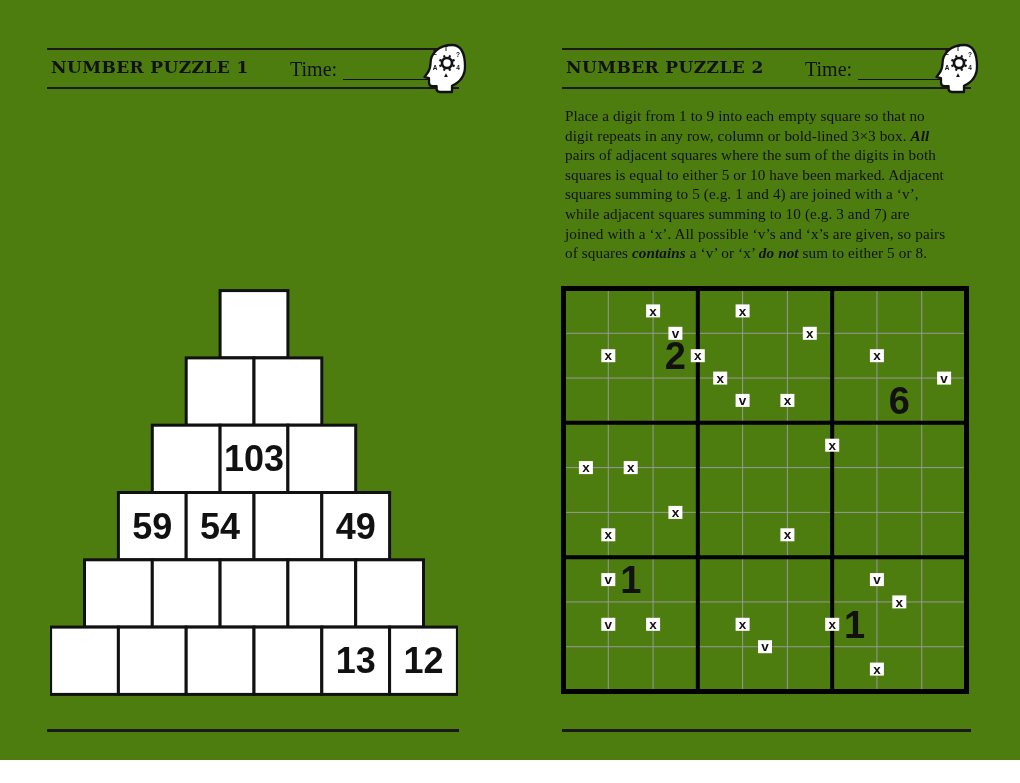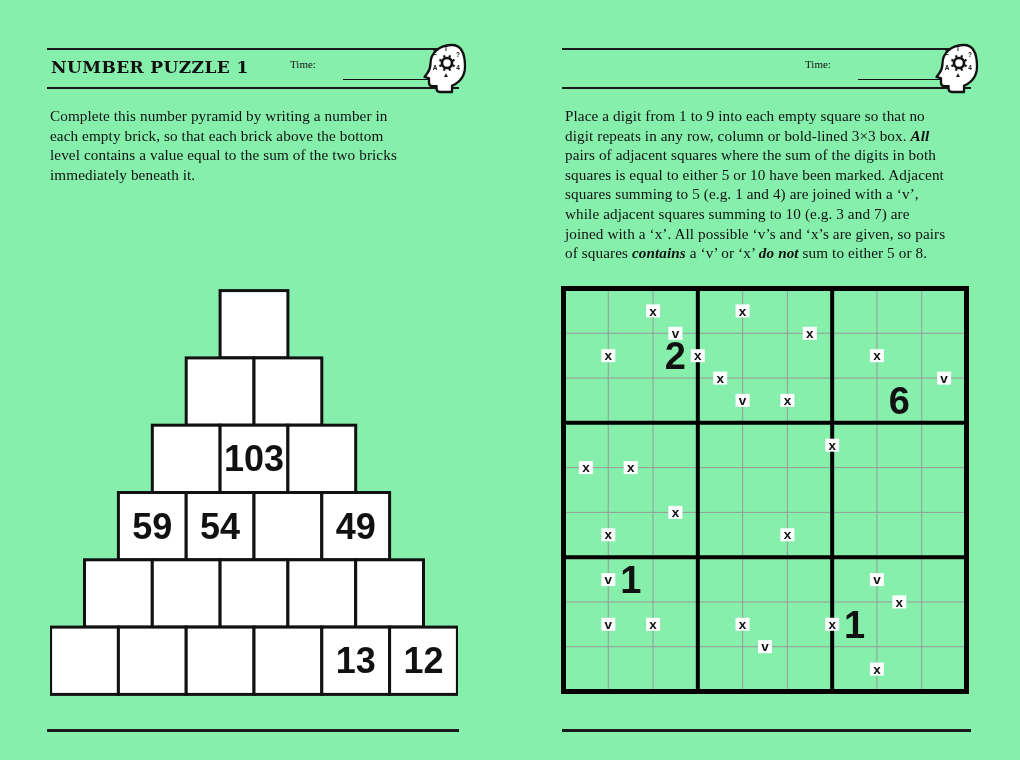--- a/index.html
+++ b/index.html
@@ -1,28 +1,28 @@
 <!DOCTYPE html>
 <html><head>
 <meta charset="utf-8">
 <style>
   html,body{margin:0;padding:0;background:#ffffff;}
-  .page{position:relative;width:1020px;height:760px;background:#86efac;overflow:hidden;
+  .page{position:relative;width:1020px;height:760px;background:#4d7c0f;overflow:hidden;
         font-family:"Liberation Serif", serif;color:#111;}
   .col{position:absolute;top:0;height:100%;}
   #col1{left:47px;width:412px;}
   #col2{left:562px;width:409px;}
   .rule{position:absolute;left:0;right:0;height:2.4px;background:#1a1a1a;}
   .rule.top{top:48px;}
   .rule.mid{top:87px;}
   .rule.foot{top:729px;height:2.6px;}
   .title{position:absolute;top:57px;left:4px;
          font-family:"DejaVu Serif", serif;font-weight:bold;font-size:17px;
          letter-spacing:0.4px;white-space:pre;}
-  .time{position:absolute;top:58px;left:243px;font-size:11px;}
+  .time{position:absolute;top:58px;left:243px;font-size:20px;}
   .time-line{position:absolute;top:78px;left:296px;width:112px;border-bottom:1.6px solid #111;height:1px;}
   .head-icon{position:absolute;top:42px;right:-12px;z-index:5;}
   .instr{position:absolute;top:106px;left:3px;width:420px;font-size:15.2px;
          line-height:19.6px;white-space:pre;letter-spacing:0.1px;}
   .bi{font-weight:bold;font-style:italic;text-align:center;}
   .puzzle-svg{position:absolute;}
   #pyramid-svg{left:50px;top:289px;}
   #sudoku-svg{left:561px;top:286px;}
   svg text{font-family:"Liberation Sans", sans-serif;}
 </style>
@@ -48,29 +48,26 @@
         <line x1="23.780436092282475" y1="15.641498711434538" x2="22.86199585460626" y2="13.424187833407451" stroke="#111" stroke-width="2.2"></line>
         <line x1="28.21956390771752" y1="15.641498711434537" x2="29.138004145393737" y2="13.424187833407451" stroke="#111" stroke-width="2.2"></line>
         <line x1="31.358501288565463" y1="18.780436092282475" x2="33.57581216659255" y2="17.86199585460626" stroke="#111" stroke-width="2.2"></line>
         <text x="14" y="13" text-anchor="middle" font-size="6.5" font-weight="bold" fill="#111">Σ</text>
         <text x="25" y="9" text-anchor="middle" font-size="6.5" font-weight="bold" fill="#111">T</text>
         <text x="37" y="15" text-anchor="middle" font-size="6.5" font-weight="bold" fill="#111">?</text>
         <text x="14" y="28" text-anchor="middle" font-size="6.5" font-weight="bold" fill="#111">A</text>
         <text x="37" y="28" text-anchor="middle" font-size="6.5" font-weight="bold" fill="#111">4</text>
         <text x="25" y="35" text-anchor="middle" font-size="6.5" font-weight="bold" fill="#111">▲</text>
       </svg>
-    <div class="instr">Complete this number pyramid by writing a number in
-each empty brick, so that each brick above the bottom
-level contains a value equal to the sum of the two bricks
-immediately beneath it.</div>
     <div class="rule foot"></div>
   </section>
 
   <section class="col" id="col2">
     <div class="rule top"></div>
+    <div class="title">NUMBER PUZZLE 2</div>
     <div class="time">Time:</div>
     <div class="time-line"></div>
     <div class="rule mid"></div>
     <svg class="head-icon js-head-icon" width="50" height="56" viewBox="0 0 50 56">
         <path d="M31 3C18 3 9.5 11 9.5 21.5c0 4.5-1.2 7-3.2 9.8L3.5 35l4.5 1.2v4.6c0 2.2 1.4 3.4 3.6 3.4h4v2.6c0 2 1.3 3.2 3.3 3.2H31v-6.2c7.5-3.4 13-9.6 13-19.3C44 10.5 40 3 31 3Z" fill="#fff" stroke="#111" stroke-width="2.3" stroke-linejoin="round"></path>
         <circle cx="26" cy="21" r="5" fill="none" stroke="#111" stroke-width="2.6"></circle>
         <line x1="31.358501288565463" y1="23.21956390771752" x2="33.57581216659255" y2="24.138004145393737" stroke="#111" stroke-width="2.2"></line>
         <line x1="28.21956390771752" y1="26.358501288565463" x2="29.138004145393737" y2="28.57581216659255" stroke="#111" stroke-width="2.2"></line>
         <line x1="23.78043609228248" y1="26.358501288565463" x2="22.861995854606263" y2="28.57581216659255" stroke="#111" stroke-width="2.2"></line>
         <line x1="20.641498711434537" y1="23.21956390771752" x2="18.42418783340745" y2="24.138004145393737" stroke="#111" stroke-width="2.2"></line>

